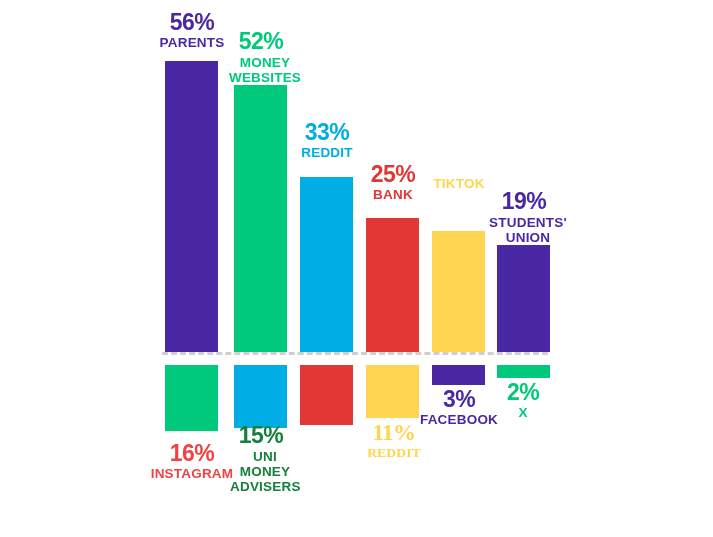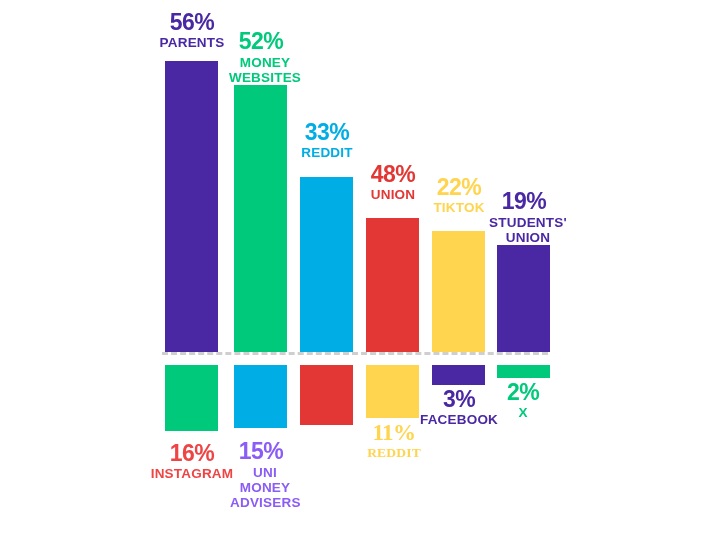--- a/index.html
+++ b/index.html
@@ -90,26 +90,25 @@
     <span class="pct">52%</span>
     <span class="name two-line">MONEY WEBSITES</span>
   </div>
 
   <div class="lbl" style="left:286px; top:121px; width:82px; color:#00ADE5;">
     <span class="pct">33%</span>
     <span class="name">REDDIT</span>
   </div>
 
   <div class="lbl" style="left:352px; top:163px; width:82px; color:#E23734;">
-    <span class="pct">48%</span>
-    <span class="name">UNION</span>
+    <span class="pct">25%</span>
+    <span class="name">BANK</span>
   </div>
 
   <div class="lbl" style="left:418px; top:176px; width:82px; color:#FFD44F;">
-    <span class="pct">22%</span>
     <span class="name">TIKTOK</span>
   </div>
 
   <div class="lbl" style="left:481px; top:190px; width:86px; color:#4A28A4;">
     <span class="pct">19%</span>
     <span class="name two-line">STUDENTS' UNION</span>
   </div>
 
   <div class="bar" style="left:165px; top:365px; width:53px; height:66px; background:#00C97B;"></div>
 
@@ -121,21 +120,21 @@
 
   <div class="bar" style="left:432px; top:365px; width:53px; height:20px; background:#4A28A4;"></div>
 
   <div class="bar" style="left:497px; top:365px; width:53px; height:13px; background:#00C97B;"></div>
 
   <div class="lbl" style="left:147px; top:442px; width:90px; color:#ef4444;">
     <span class="pct">16%</span>
     <span class="name">INSTAGRAM</span>
   </div>
 
-  <div class="lbl" style="left:222px; top:440px; width:78px; color:#8b5cf6;">
+  <div class="lbl" style="left:222px; top:424px; width:78px; color:#15803d;">
     <span class="pct">15%</span>
     <span class="name three-line">UNI MONEY ADVISERS</span>
   </div>
 
 
   <div class="lbl" style="left:354px; top:421px; width:80px; color:#FFD44F;font-family:Liberation Serif, serif;">
     <span class="pct">11%</span>
     <span class="name">REDDIT</span>
   </div>
 

